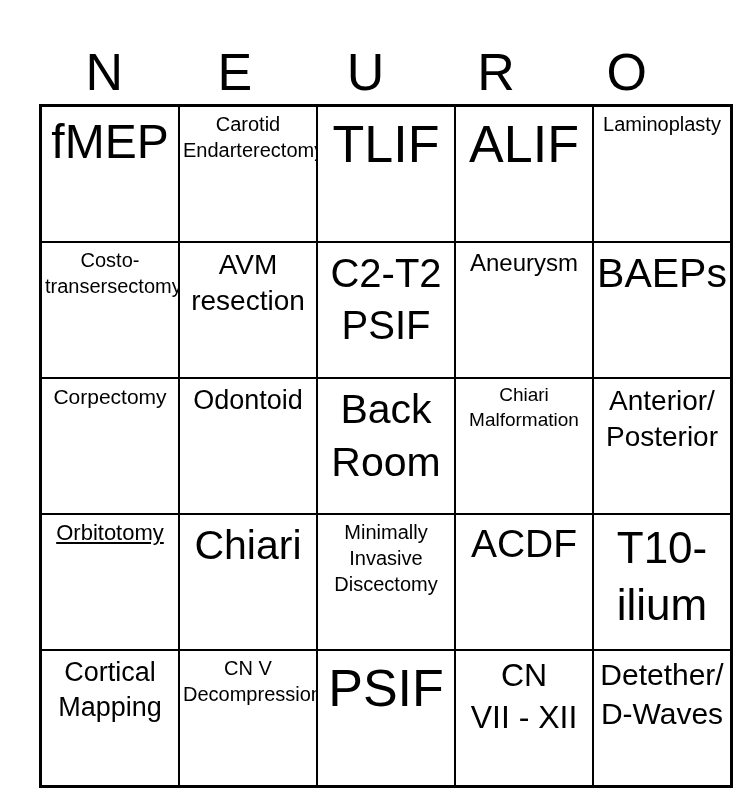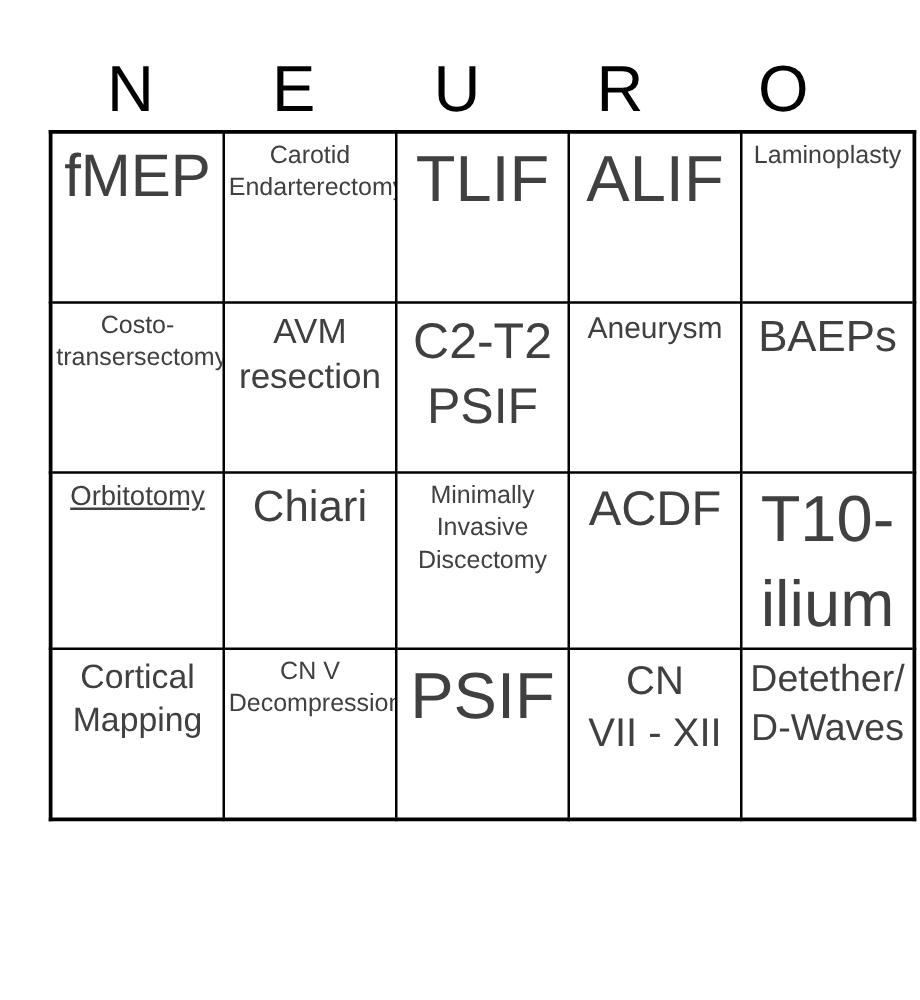--- a/index.html
+++ b/index.html
@@ -47,38 +47,38 @@
   table.bingo-grid td {
     border: 2px solid #000000;
     width: 130px;
     height: 130px;
     vertical-align: top;
     text-align: center;
     padding: 4px 3px 0 3px;
     line-height: 1.3;
     white-space: pre-line;
     overflow: hidden;
-    color: #404040;
+    color: #000000;
     cursor: pointer;
   }
   .fs16 { font-size: 20px; }
   .fs19 { font-size: 19px; }
   .fs20 { font-size: 20px; }
   .fs21 { font-size: 21px; }
   .fs22 { font-size: 22px; text-decoration: underline; }
   .fs24 { font-size: 24px; }
   .fs26 { font-size: 30px; }
   .fs27 { font-size: 27px; }
   .fs28 { font-size: 28px; }
   .fs32 { font-size: 32px; }
-  .fs35 { font-size: 35px; }
+  .fs35 { font-size: 41px; }
   .fs39 { font-size: 39px; }
   .fs40 { font-size: 40px; margin-top: 10px; }
   .fs41 { font-size: 41px; }
-  .fs44 { font-size: 52px; margin-left: 32px; }
+  .fs44 { font-size: 44px; margin-left: 32px; }
   .fs48 { font-size: 48px; }
   .fs52 { font-size: 52px; }
 </style>
 </head>
 <body>
 
 <div class="page">
   <div class="card">
 
     <div class="bingo-header">
@@ -103,20 +103,30 @@
           <td class="fs16">Costo-
 transersectomy</td>
           <td class="fs28">AVM
 resection</td>
           <td class="fs40">C2-T2
 PSIF</td>
           <td class="fs24">Aneurysm</td>
           <td class="fs35">BAEPs</td>
         </tr>
         <tr>
+          <td class="fs21">Corpectomy</td>
+          <td class="fs27">Odontoid</td>
+          <td class="fs41">Back
+Room</td>
+          <td class="fs19">Chiari
+Malformation</td>
+          <td class="fs28">Anterior/
+Posterior</td>
+        </tr>
+        <tr>
           <td class="fs22">Orbitotomy</td>
           <td class="fs35">Chiari</td>
           <td class="fs20">Minimally
 Invasive
 Discectomy</td>
           <td class="fs39">ACDF</td>
           <td class="fs44">T10-
 ilium</td>
         </tr>
         <tr>

